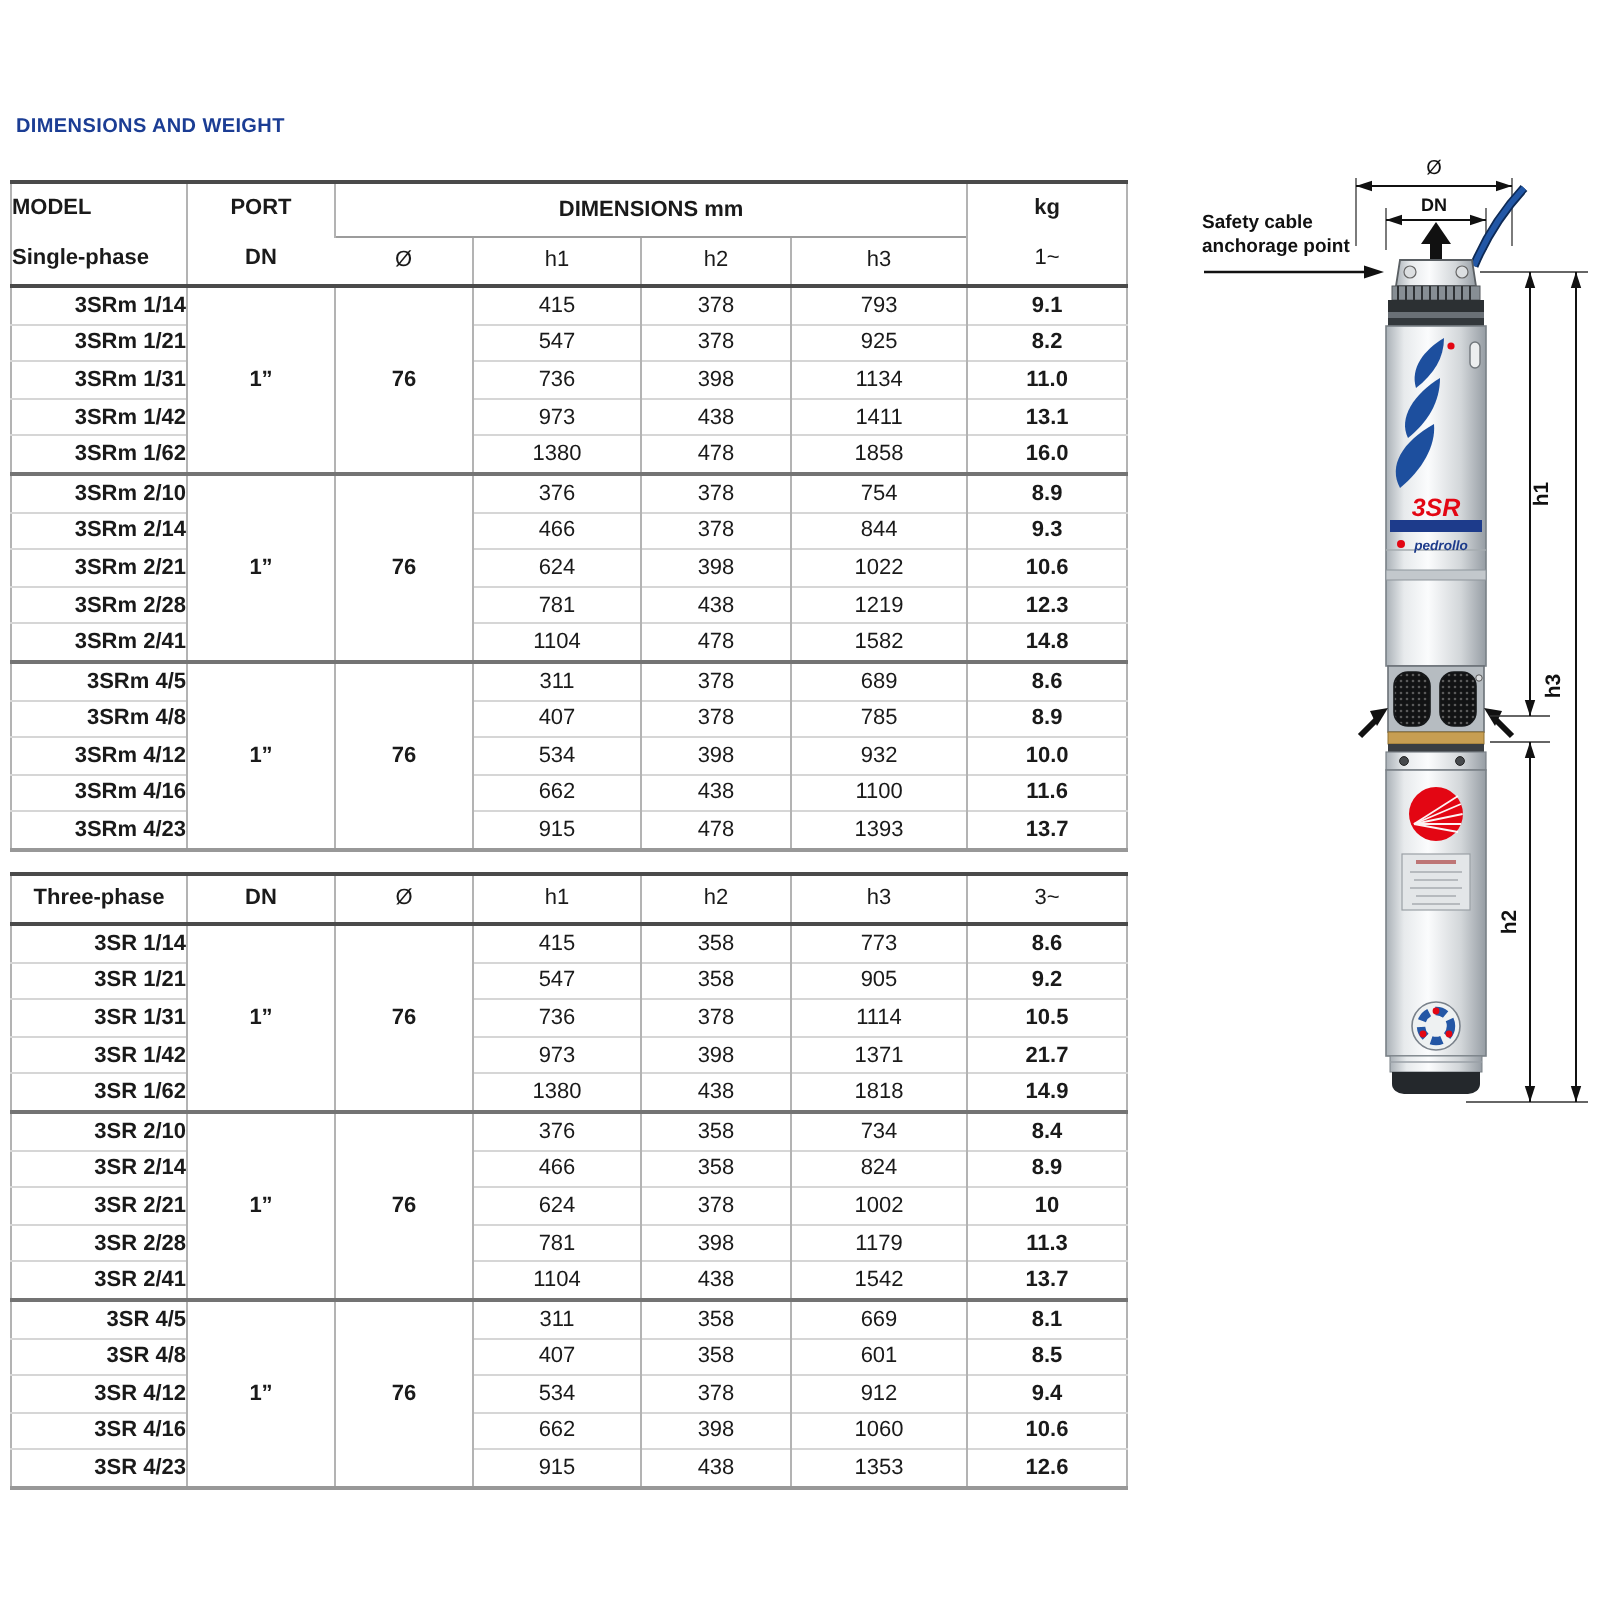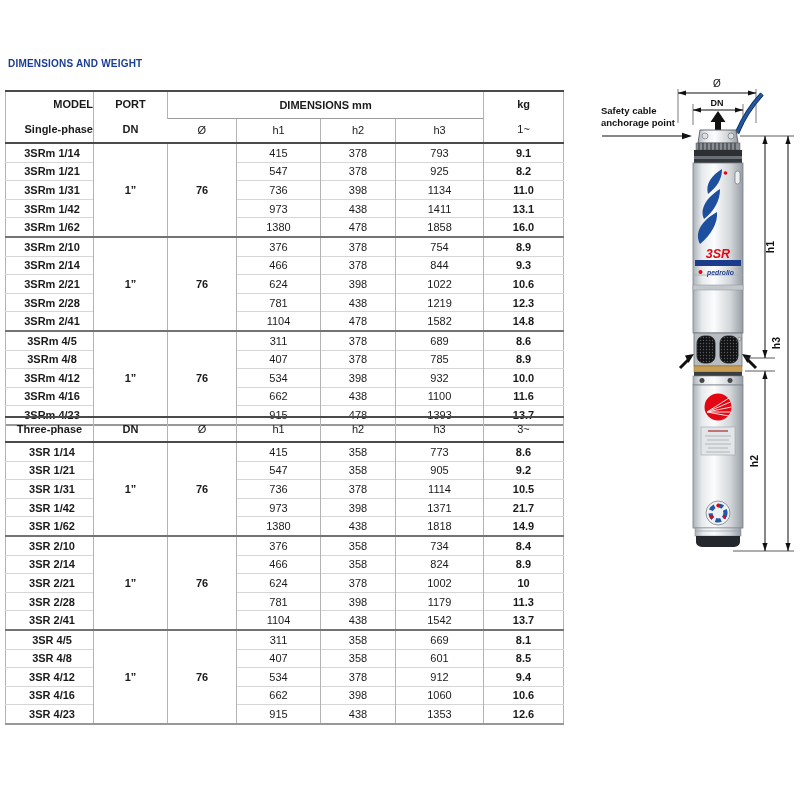--- a/index.html
+++ b/index.html
@@ -11,43 +11,43 @@
     position:absolute;left:8px;top:58px;
     font-size:10px;font-weight:bold;color:#1b3d94;letter-spacing:.2px;
   }
   .tbl{
     position:absolute;left:5px;width:558px;
     border-collapse:collapse;table-layout:fixed;
     border-left:1px solid #b3b3b3;border-right:1px solid #b3b3b3;
     border-top:2px solid #4a4a4a;border-bottom:2px solid #989898;
   }
   #table1{top:90px;}
-  #table2{top:416px;padding-left:44px;}
+  #table2{top:436px;padding-left:44px;}
   .tbl th,.tbl td{
     border-left:1px solid #b3b3b3;padding:0;font-size:11px;line-height:1.1;
     text-align:center;vertical-align:middle;overflow:hidden;white-space:nowrap;
   }
   .tbl th:first-child,.tbl td:first-child{border-left:none;}
   thead th{font-weight:bold;}
   
   .stack{height:50px;}
   .stack .cellwrap{display:flex;flex-direction:column;justify-content:space-around;height:50px;}
   .th-left{text-align:left;padding-left:5px;}
-  .th-left .cellwrap div{text-align:right;}
+  .th-left .cellwrap div{text-align:left;}
   .row-dims th{height:25px;}
   .row-sub th{height:23px;font-weight:normal;border-top:1px solid #9c9c9c;}
   .light{font-weight:normal;}
   thead .hbot{border-bottom:2px solid #4a4a4a;}
   
   .row-single th{height:23px;border-bottom:2px solid #4a4a4a;}
   .row-single th.nb{font-weight:normal;}
   
   tbody td{height:17.6px;border-top:1px solid #d6d6d6;}
   tr.grp td{border-top:2px solid #737373;}
-  td.model{text-align:center;padding-left:5px;font-weight:bold;}
+  td.model{text-align:right;padding-left:5px;font-weight:bold;}
   td.kg{font-weight:bold;}
   td.merge{font-weight:bold;}
   .figure{position:absolute;left:588px;top:63px;width:212px;height:505px;}
 </style>
 </head>
 <body>
 
 <div class="page-title">DIMENSIONS AND WEIGHT</div>
 
 <table class="tbl" id="table1">

